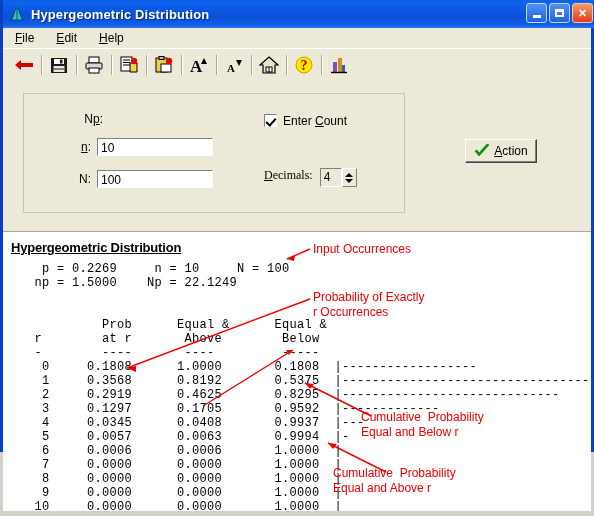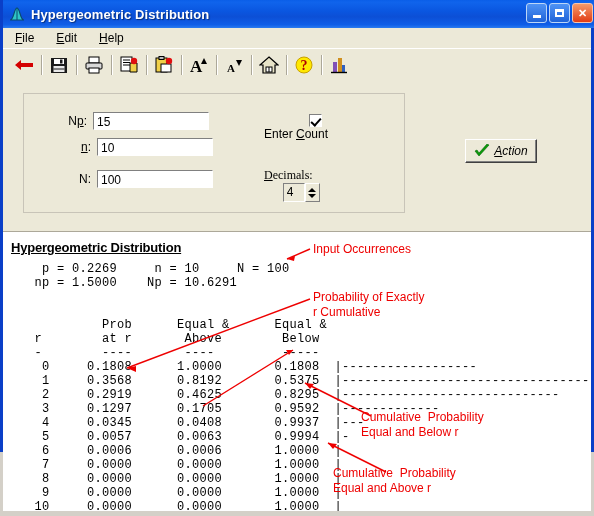--- a/index.html
+++ b/index.html
@@ -70,21 +70,21 @@
     font-size:12px;color:#000;text-align:right;width:40px;margin-right:6px;
     white-space:nowrap;
   }
   .flabel u{text-decoration:underline;}
   .tinput{
     width:116px;height:18px;box-sizing:border-box;
     border:1px solid;border-color:#808080 #fff #fff #808080;
     background:#fff;font-family:"Liberation Sans",sans-serif;
     font-size:12px;padding:1px 2px 0 3px;color:#000;outline:none;
   }
-  .chk-row{position:absolute;display:flex;align-items:flex-end;flex-direction:column;}
+  .chk-row{position:absolute;display:flex;align-items:flex-start;}
   .chkbox{
     width:13px;height:13px;box-sizing:border-box;background:#fff;
     border:1px solid;border-color:#808080 #fff #fff #808080;
     position:relative;margin-right:6px;
   }
   .chkbox:after{
     content:"";position:absolute;left:3px;top:1px;width:4px;height:8px;
     border:solid #000;border-width:0 2px 2px 0;transform:rotate(42deg);
   }
   .chk-label{font-size:12px;color:#000;white-space:nowrap;}
@@ -102,21 +102,21 @@
   }
   .sp-up{width:0;height:0;border-left:4px solid transparent;border-right:4px solid transparent;border-bottom:4px solid #000;}
   .sp-dn{width:0;height:0;border-left:4px solid transparent;border-right:4px solid transparent;border-top:4px solid #000;}
   .action-btn{
     position:absolute;left:462px;top:139px;width:72px;height:24px;
     box-sizing:border-box;background:#ece9d8;
     border:1px solid;border-color:#fff #404040 #404040 #fff;
     box-shadow:inset -1px -1px 0 #808080, inset 1px 1px 0 #ece9d8;
     display:flex;align-items:center;justify-content:center;gap:4px;
   }
-  .action-label{font-size:12px;color:#000;font-style:italic;}
+  .action-label{font-size:12px;color:#000;}
   .action-label u{text-decoration:underline;}
   
   .results{
     position:absolute;left:0;top:231px;width:588px;height:279px;
     background:#fff;border-top:1px solid #aca899;overflow:hidden;
   }
   .res-title{
     position:absolute;left:8px;top:8px;
     font-family:"Liberation Sans",sans-serif;
     font-size:13px;font-weight:bold;color:#000;
@@ -248,23 +248,22 @@
           <rect x="8" y="2" width="4" height="14" fill="#d09020"></rect>
           <rect x="12" y="9" width="3" height="7" fill="#3060c0"></rect>
           <line x1="1" y1="16.5" x2="17" y2="16.5" stroke="#000" stroke-width="1.4"></line>
         </svg>
     </div>
   </div>
 
   <div class="formarea">
     <div class="groupbox"></div>
 
-    <div class="field-row" style="left:44px;top:31px;">
+    <div class="field-row" style="left:60px;top:31px;gap:27px;">
       <div class="flabel">N<u>p</u>:</div>
-      <input class="tinput" type="text" value="15" style="">
     </div>
     <div class="field-row" style="left:48px;top:57px;">
       <div class="flabel"><u>n</u>:</div>
       <input class="tinput" type="text" value="10" style="">
     </div>
     <div class="field-row" style="left:48px;top:89px;">
       <div class="flabel">N:</div>
       <input class="tinput" type="text" value="100" style="">
     </div>
 
@@ -289,21 +288,21 @@
     <svg width="16" height="14" viewBox="0 0 16 14">
         <path d="M1 7 L5 12 L15 1 L13 0 L5 9 L3 6 Z" fill="#0a9b0a" stroke="#066606" stroke-width=".6"></path>
       </svg>
     <span class="action-label"><u>A</u>ction</span>
   </div>
 
   <div class="results">
     <div class="res-title">Hypergeometric Distribution</div>
 
     <div class="mono stats"><span>  p = 0.2269     n = 10     N = 100</span>
-<span> np = 1.5000    Np = 10.6291</span></div>
+<span> np = 1.5000    Np = 22.1249</span></div>
 
     <pre class="mono tbl" id="table-out">          Prob      Equal &amp;      Equal &amp;
  r        at r       Above        Below
  -        ----       ----         -----
   0     0.1808      1.0000       0.1808  |------------------
   1     0.3568      0.8192       0.5375  |------------------------------------
   2     0.2919      0.4625       0.8295  |-----------------------------
   3     0.1297      0.1705       0.9592  |-------------
   4     0.0345      0.0408       0.9937  |---
   5     0.0057      0.0063       0.9994  |-
@@ -325,20 +324,20 @@
 
       <line x1="200" y1="174" x2="290" y2="118" stroke="#ee0000" stroke-width="1.4"></line>
       <polygon points="290,118 283,118 286,123" fill="#ee0000"></polygon>
 
       <line x1="325" y1="211" x2="383" y2="240" stroke="#ee0000" stroke-width="1.4"></line>
       <polygon points="325,211 334,212 330,217" fill="#ee0000"></polygon>
     </svg>
 
     <div class="anno" style="left:310px;top:10px;">Input Occurrences</div>
     <div class="anno" style="left:310px;top:58px;">Probability of Exactly
-r Cumulative</div>
+r Occurrences</div>
     <div class="anno" style="left:358px;top:178px;">Cumulative  Probability
 Equal and Below r</div>
     <div class="anno" style="left:330px;top:234px;">Cumulative  Probability
 Equal and Above r</div>
   </div>
 
 </div>
 
 </body></html>

